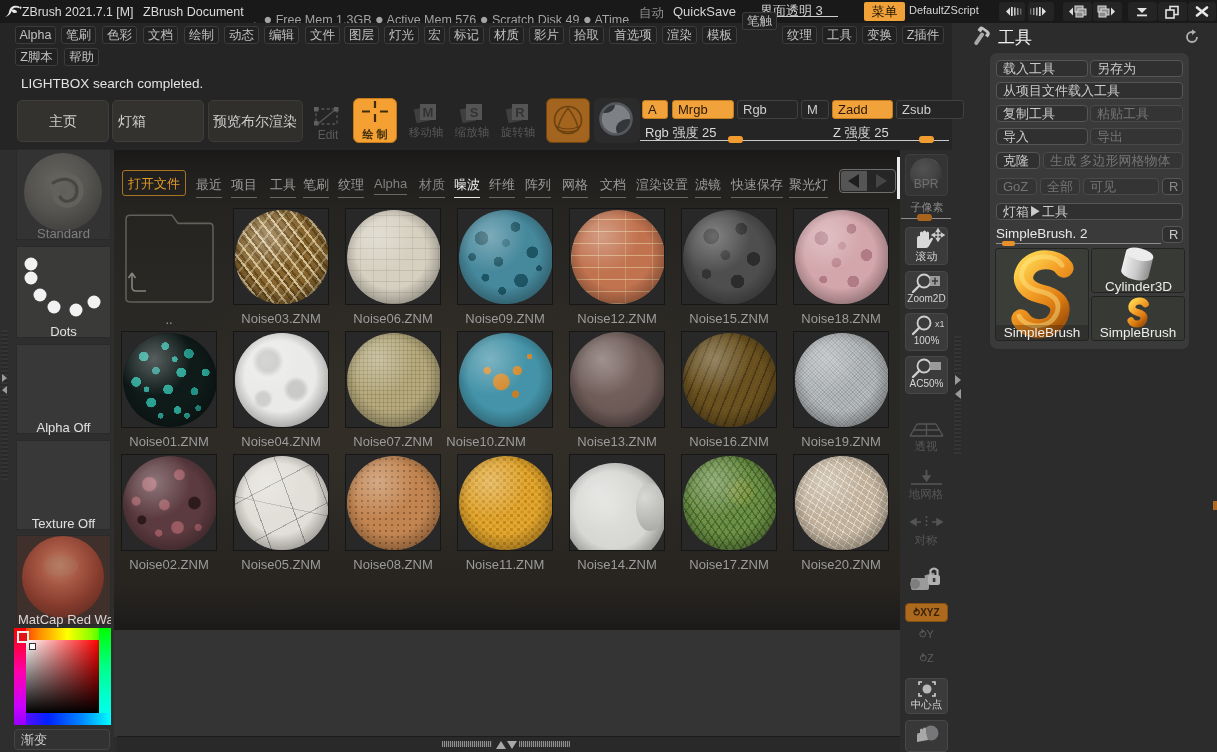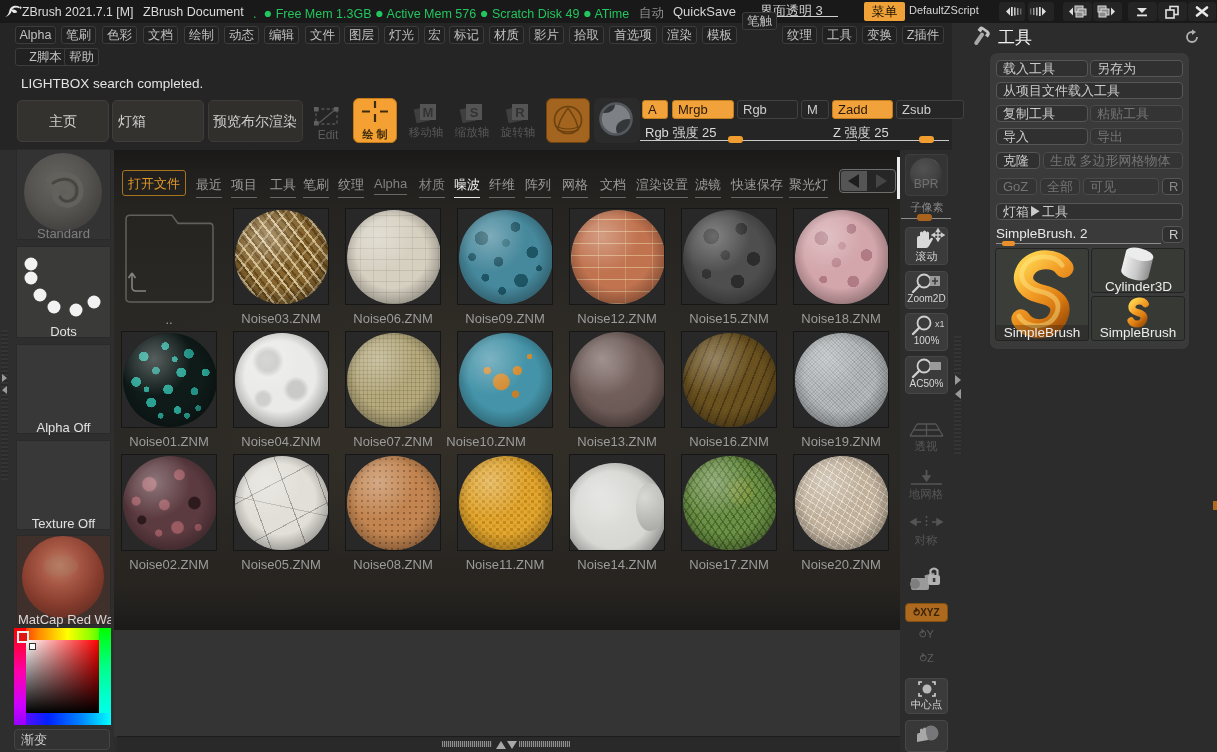--- a/index.html
+++ b/index.html
@@ -30,21 +30,21 @@
 <body>
 
 
 <div class="ab" style="left:0;top:0;width:1217px;height:23px;background:#191919"></div>
 <svg class="ab" style="left:3px;top:3px" width="19" height="17" viewBox="0 0 24 18">
  <path d="M2,16 C7,15 10,12 11,8 C12,11 15,12 18,10 C17,7 14,6 11,7 C13,4 17,3 20,5 L21,3 C16,0 9,2 8,8 C7,13 5,15 2,16 Z" fill="#e8e8e8"></path>
  <path d="M22,2 l0.7,1.6 1.6,0.7 -1.6,0.7 -0.7,1.6 -0.7,-1.6 -1.6,-0.7 1.6,-0.7 Z" fill="#e8e8e8"></path>
 </svg>
 <div class="ab" style="left:22px;top:5px;font-size:12.3px;color:#dcdcdc">ZBrush 2021.7.1 [M]</div>
 <div class="ab" style="left:143px;top:5px;font-size:12.5px;color:#dcdcdc">ZBrush Document</div>
-<div class="ab" style="left:253px;top:5px;font-size:12.5px;color:#22c55e">.&nbsp; <span style="font-size:14.5px">●</span> Free Mem 1.3GB <span style="font-size:14.5px">●</span> Active Mem 576 <span style="font-size:14.5px">●</span> Scratch Disk 49 <span style="font-size:14.5px">●</span> ATime</div>
+<div class="ab" style="left:253px;top:11px;font-size:12.5px;color:#a3a3a3">.&nbsp; <span style="font-size:14.5px">●</span> Free Mem 1.3GB <span style="font-size:14.5px">●</span> Active Mem 576 <span style="font-size:14.5px">●</span> Scratch Disk 49 <span style="font-size:14.5px">●</span> ATime</div>
 <div class="ab" style="left:639px;top:5px;font-size:12.5px;color:#8d8d8d">自动</div>
 <div class="ab" style="left:673px;top:4px;font-size:13px;color:#d4d4d4">QuickSave</div>
 <div class="ab" style="left:760px;top:2px;font-size:13px;color:#d4d4d4">界面透明 3</div>
 <div class="ab" style="left:756px;top:16px;width:82px;height:1px;background:#cfcfcf"></div>
 <div class="ab" style="left:756px;top:17px;width:13px;height:4px;background:#ef9a2e;border-radius:2px"></div>
 <div class="ab" style="left:864px;top:2px;width:41px;height:19px;background:#f0a238;border-radius:2px;color:#1f1503;font-size:13px;line-height:19px;text-align:center">菜单</div>
 <div class="ab" style="left:909px;top:4px;font-size:11px;color:#d4d4d4">DefaultZScript</div>
 
 <div class="ab" style="left:999px;top:2px;width:26px;height:19px;background:#242424;border-radius:3px"><svg width="25" height="19" viewBox="0 0 25 19">
       <path d="M7,9.5 L11,5.5 L11,13.5 Z" fill="#dedede"></path>
@@ -95,21 +95,21 @@
 <div class="btn" style="left:529px;top:26px;width:35px">影片</div>
 <div class="btn" style="left:569px;top:26px;width:35px">拾取</div>
 <div class="btn" style="left:609px;top:26px;width:48px">首选项</div>
 <div class="btn" style="left:662px;top:26px;width:35px">渲染</div>
 <div class="btn" style="left:702px;top:26px;width:35px">模板</div>
 <div class="btn" style="left:742px;top:12px;width:35px">笔触</div>
 <div class="btn" style="left:782px;top:26px;width:35px">纹理</div>
 <div class="btn" style="left:822px;top:26px;width:35px">工具</div>
 <div class="btn" style="left:862px;top:26px;width:35px">变换</div>
 <div class="btn" style="left:902px;top:26px;width:42px">Z插件</div>
-<div class="btn" style="left:15px;top:48px;width:61px">Z脚本</div>
+<div class="btn" style="left:15px;top:48px;width:43px">Z脚本</div>
 <div class="btn" style="left:64px;top:48px;width:35px">帮助</div>
 <div class="ab" style="left:21px;top:76px;font-size:13.5px;color:#e3e3e3">LIGHTBOX search completed.</div>
 
 <div class="ab" style="left:17px;top:100px;width:92px;height:42px;background:#33322e;border:1px solid #403e3a;border-radius:5px;color:#cecece;font-size:14px;line-height:40px;text-align:center">主页</div>
 <div class="ab" style="left:112px;top:100px;width:92px;height:42px;background:#33322e;border:1px solid #403e3a;border-radius:5px;color:#cecece;font-size:14px;line-height:40px;padding-left:5px">灯箱</div>
 <div class="ab" style="left:208px;top:100px;width:95px;height:42px;background:#302f2c;border:1px solid #3c3b38;border-radius:5px;color:#cecece;font-size:14px;line-height:40px;padding-left:4px">预览布尔渲染</div>
 
 <svg class="ab" style="left:307px;top:102px" width="42" height="40" viewBox="0 0 42 40">
  <rect x="9" y="7" width="21" height="15" fill="none" stroke="#565656" stroke-width="1.3" stroke-dasharray="3 2.4"></rect>
  <path d="M12,21 L29,7" stroke="#565656" stroke-width="1.4"></path>

